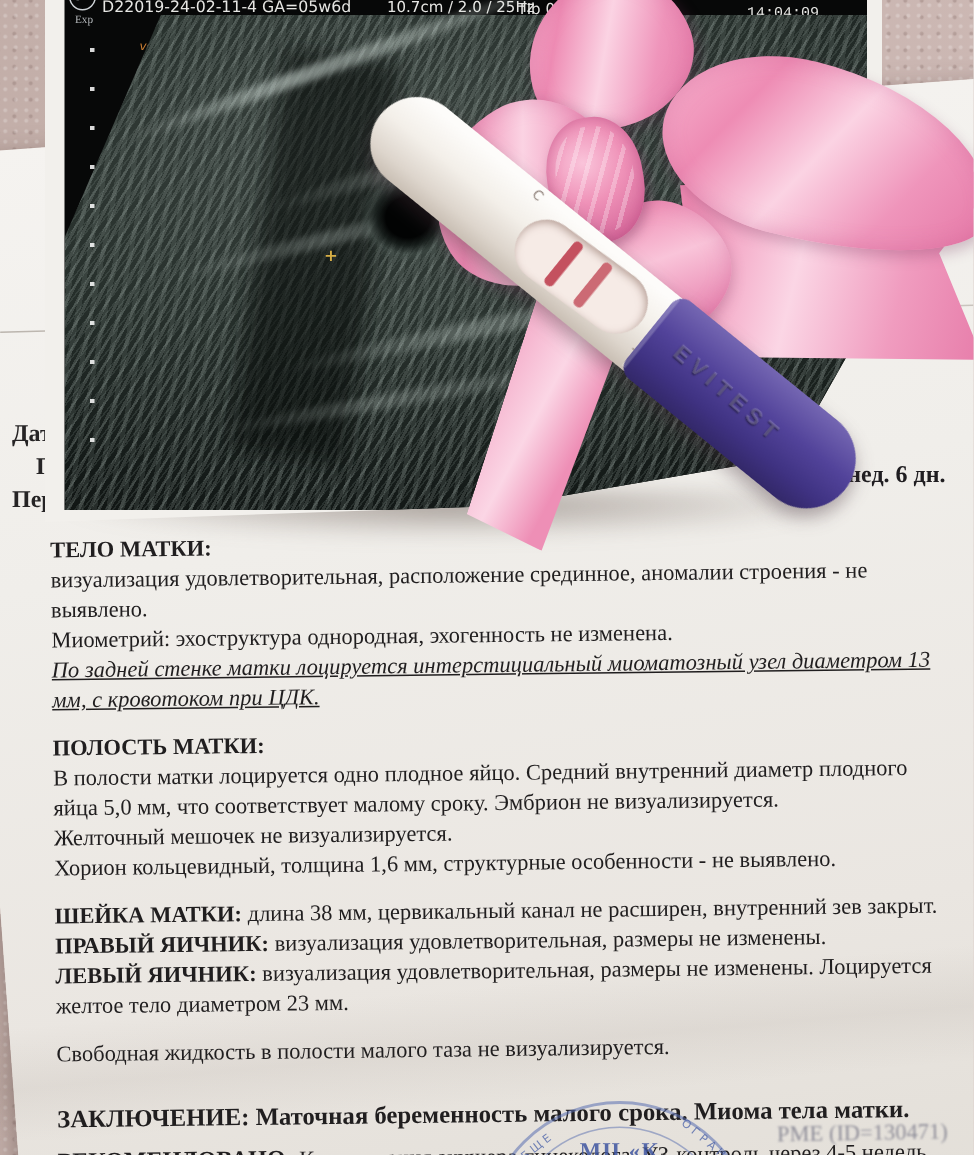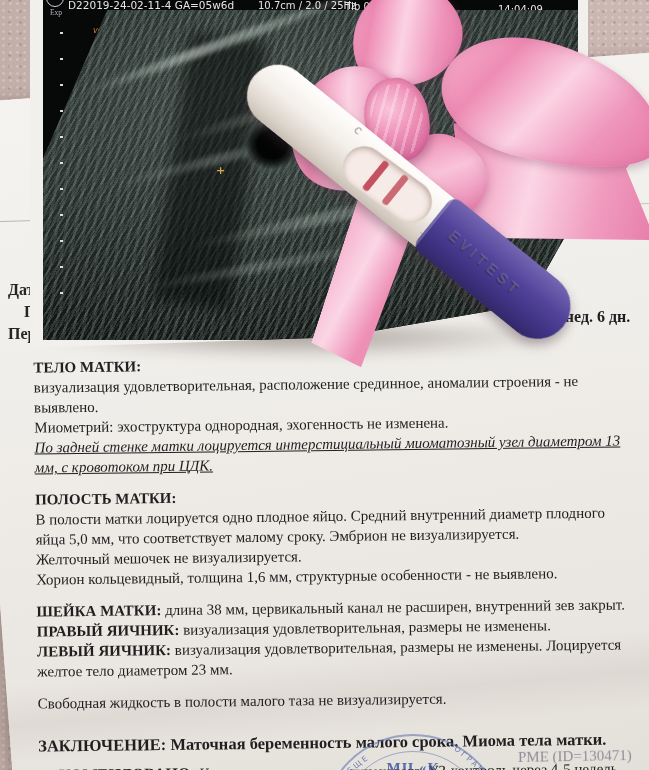--- a/index.html
+++ b/index.html
@@ -36,21 +36,21 @@
 
   
   .photo{left:30px;top:-14px;width:558px;height:362px;background:#f2f0ec;
     padding:0;z-index:4;
     clip-path:polygon(0 0,100% 0,100% 58%,89% 88%,55% 97%,0 100%);}
   .us{position:absolute;left:13px;top:0;right:10px;bottom:8px;background:#070808;overflow:hidden;}
   .hdr{font-family:"DejaVu Sans",sans-serif;color:#e6e6e3;font-size:10px;white-space:nowrap;}
   .hdr-id{left:25px;top:13px;font-size:10.5px;}
   .hdr-depth{left:215px;top:14px;}
   .hdr-tib{left:302px;top:15px;}
-  .hdr-time{left:455px;top:18px;}
+  .hdr-time{left:455px;top:18px;font-family:Liberation Mono, monospace;}
   .hdr-trim{left:462px;top:31px;font-size:9px;color:#cfcfcb;}
   .hdr-har{left:455px;top:43px;font-size:9px;color:#cfcfcb;}
   .ge-circle{left:3px;top:3px;width:16px;height:16px;border:1.3px solid #cdd2d6;border-radius:50%;
     color:#cdd2d6;font-size:8px;font-style:italic;text-align:center;line-height:16px;font-family:"DejaVu Serif",serif;}
   .ge-exp{left:7px;top:22px;font-size:7.5px;color:#b3b7ba;font-family:Liberation Serif, serif;}
   .voluson{left:50px;top:40px;font-size:8px;font-style:italic;color:#cc7f33;font-family:"DejaVu Sans",sans-serif;text-align:center;line-height:9px;}
 
   .fan{left:0;top:24px;right:0;bottom:0;
     background:
       repeating-linear-gradient(118deg, rgba(205,218,212,0.16) 0 2px, transparent 2px 6px),

